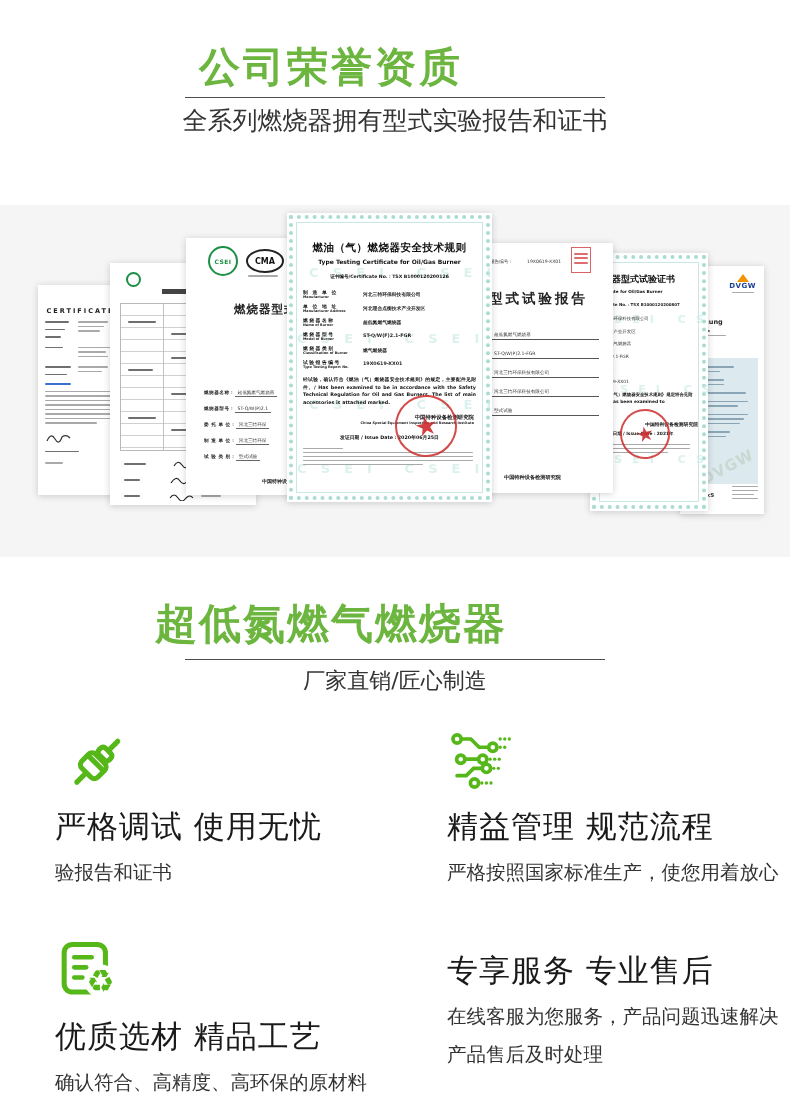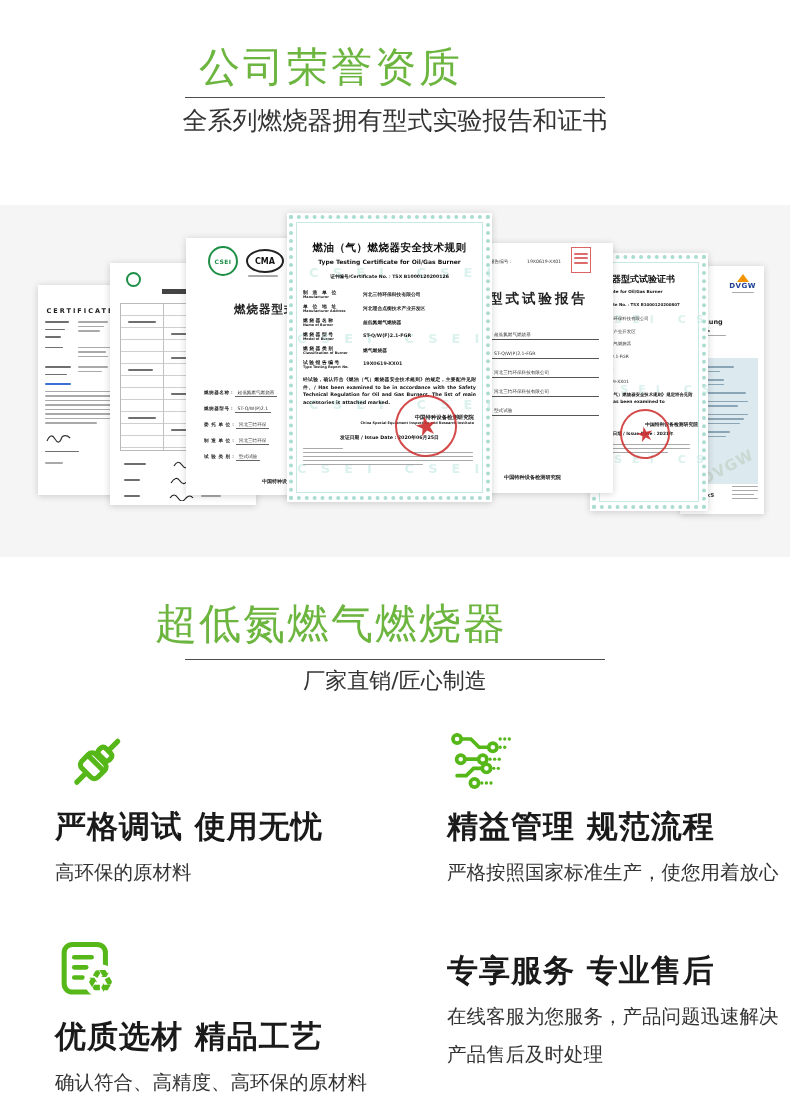--- a/index.html
+++ b/index.html
@@ -1,20 +1,20 @@
 <!DOCTYPE html>
 <html><head>
 <meta charset="utf-8">
 <style>
   html,body{margin:0;padding:0;background:#fff;}
   body{font-family:"DejaVu Sans","Liberation Sans",sans-serif;}
   #stage{position:relative;width:790px;height:1106px;background:#fff;overflow:hidden;}
 
   
-  .sec-title{position:absolute;left:0;width:662px;text-align:center;font-weight:normal;color:#6cb53f;}
+  .sec-title{position:absolute;left:0;width:662px;text-align:center;font-weight:bold;color:#6cb53f;}
   #honors-title{top:40px;font-size:41px;letter-spacing:3px;}
   #reasons-title{top:596px;font-size:42px;letter-spacing:2px;}
   .sec-hr{position:absolute;left:185px;width:420px;height:1px;background:#4d4d4d;}
   #honors-hr{top:97px;}
   #reasons-hr{top:659px;}
   .sec-sub{position:absolute;left:0;width:790px;text-align:center;color:#333;}
   #honors-sub{top:104px;font-size:25px;}
   #reasons-sub{top:666px;font-size:22px;}
 
   
@@ -117,21 +117,21 @@
   #stamp .bar{background:rgba(210,60,60,.75);height:2px;margin:2.5px 0;}
 
   
   .feature{position:absolute;width:345px;}
   #f1{left:55px;top:728px;}
   #f2{left:447px;top:728px;}
   #f3{left:55px;top:938px;}
   #f4{left:447px;top:938px;}
   .ficon{width:66px;height:66px;}
   #f1 .ficon{margin-left:10px;}
-  .ftitle{margin-top:12px;font-size:31px;font-weight:bold;color:#1a1a1a;letter-spacing:1px;}
+  .ftitle{margin-top:12px;font-size:31px;font-weight:normal;color:#1a1a1a;letter-spacing:1px;}
   .fdesc{margin-top:6px;font-size:19.5px;color:#333;line-height:38px;}
 </style>
 </head>
 <body>
 
 <div id="stage">
 
   <div id="honors-title" class="sec-title">公司荣誉资质</div>
   <div id="honors-hr" class="sec-hr"></div>
   <div id="honors-sub" class="sec-sub">全系列燃烧器拥有型式实验报告和证书</div>
@@ -425,21 +425,21 @@
           <line x1="3" y1="32" x2="13" y2="32"></line>
           <rect x="16" y="21" width="19" height="22" rx="5"></rect>
           <line x1="29" y1="23" x2="29" y2="41"></line>
           <rect x="37" y="25" width="9" height="14" rx="3.5"></rect>
           <line x1="48" y1="32" x2="59" y2="32"></line>
         </g>
       </svg>
     </div>
     <div class="ftitle">严格调试 使用无忧</div>
     <div class="fdesc">
-      <div>高环保的原材料</div>
+      <div>验报告和证书</div>
     </div>
   </div>
 
   <div class="feature" id="f2">
     <div class="ficon">
       <svg width="66" height="66" viewBox="0 0 72 72">
         <g stroke="#55b718" stroke-width="4" fill="none" stroke-linecap="round">
           <circle cx="11" cy="12" r="4.5"></circle>
           <path d="M16 12 h10 l9 9 h10"></path>
           <circle cx="50" cy="21" r="4.5"></circle>

